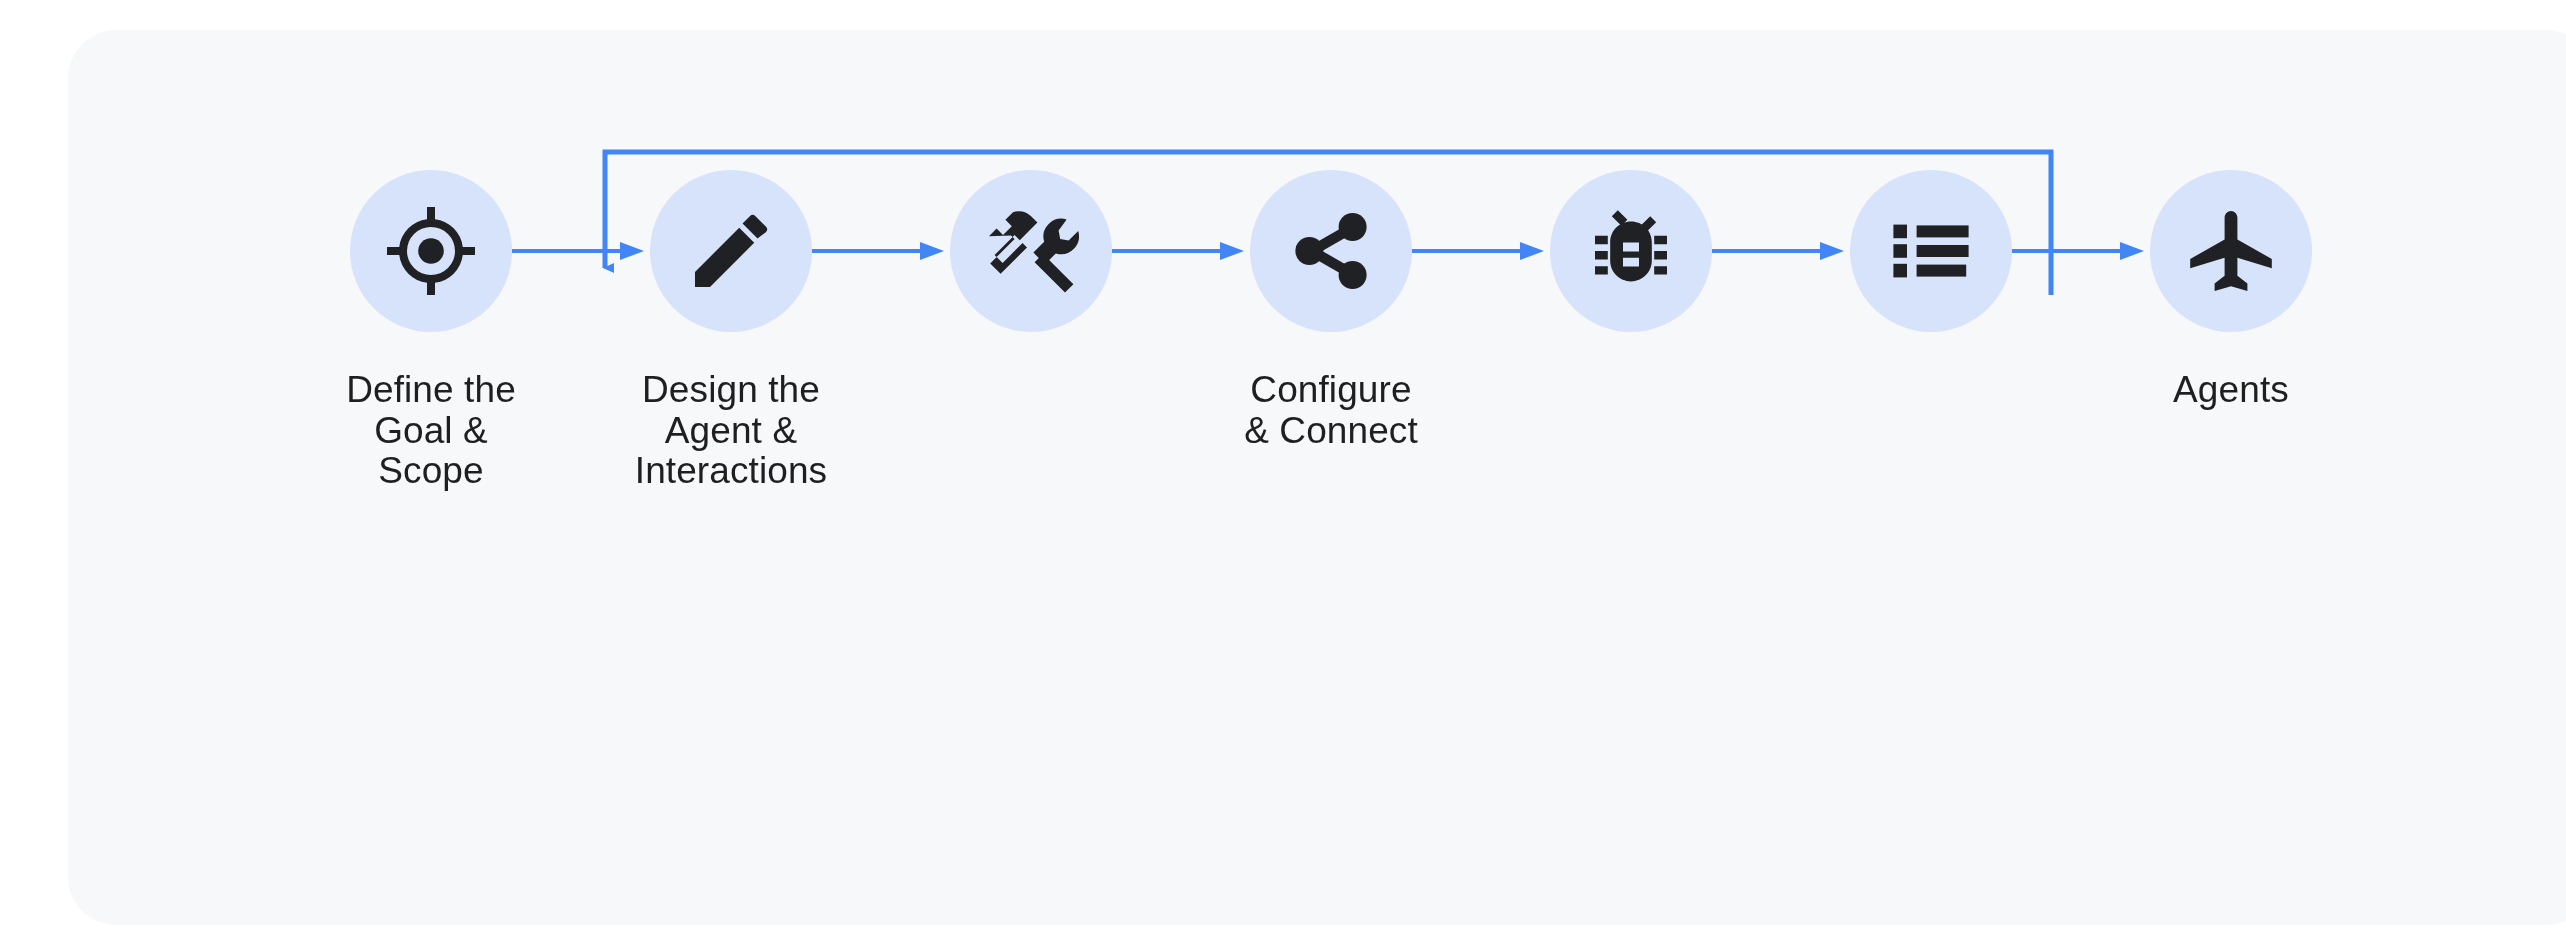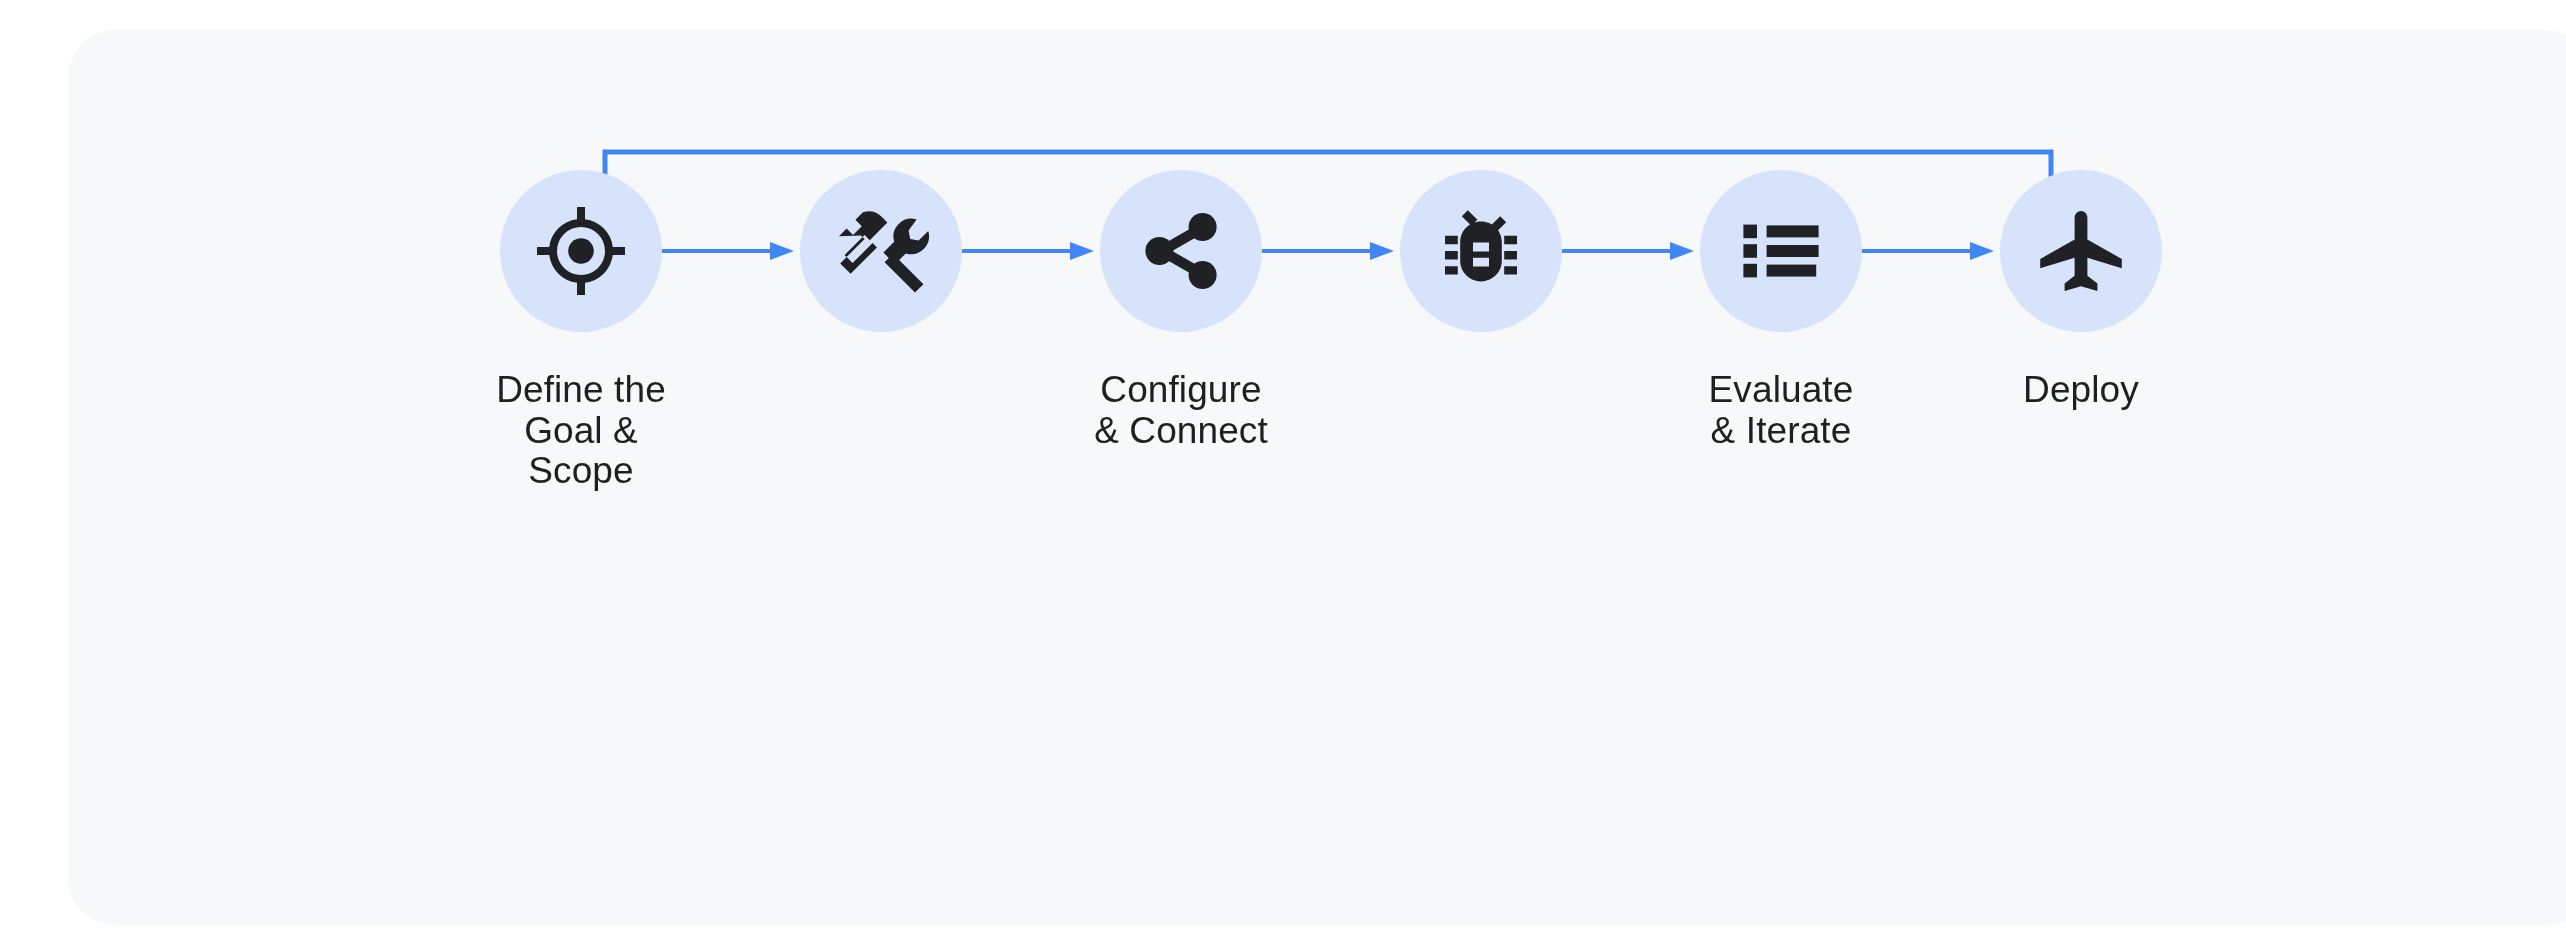--- a/index.html
+++ b/index.html
@@ -135,20 +135,34 @@
       </div>
       <div class="step-label">Define the
 Goal &amp;
 Scope</div>
       <svg class="connector" viewBox="0 0 138 26" xmlns="http://www.w3.org/2000/svg">
         <line x1="0" y1="13" x2="110" y2="13" stroke="#4285f4" stroke-width="4"></line>
         <path d="M108,4 L132,13 L108,22 Z" fill="#4285f4"></path>
       </svg>
     </div>
 
+    <div class="step">
+      <div class="bubble">
+        <svg viewBox="0 0 24 24" aria-hidden="true">
+          <path class="icon-fill" d="M3 17.25V21h3.75L17.81 9.94l-3.75-3.75L3 17.25Zm17.71-9.96a1 1 0 0 0 0-1.41l-2.59-2.59a1 1 0 0 0-1.41 0l-1.83 1.83 3.75 3.75 2.08-1.58Z"></path>
+        </svg>
+      </div>
+      <div class="step-label">Design the
+Agent &amp;
+Interactions</div>
+      <svg class="connector" viewBox="0 0 138 26" xmlns="http://www.w3.org/2000/svg">
+        <line x1="0" y1="13" x2="110" y2="13" stroke="#4285f4" stroke-width="4"></line>
+        <path d="M108,4 L132,13 L108,22 Z" fill="#4285f4"></path>
+      </svg>
+    </div>
 
     <div class="step">
       <div class="bubble">
         <svg viewBox="0 0 24 24" aria-hidden="true">
           <path class="icon-fill" d="M1.5 8.3 3.4 6.4 5 8l2.2-2.2-1.6-1.6L7.5 2.3a4.6 4.6 0 0 1 4.6 1.1l1.5 1.5-4.4 4.4-1.3-1.3-5 5 2 2 5-5 1.1 1.1-6.6 6.6-2.6-2.6 6.1-6.1-.9-.9L1.5 8.3Z"></path>
           <path class="icon-fill" d="M20.9 4.1a4.5 4.5 0 0 0-5.6 5.6l-2.7 2.7 2.9 2.9 2.7-2.7a4.5 4.5 0 0 0 5.6-5.6l-2.4 2.4-2.1-.4-.4-2.1 2-2.8Z"></path>
           <path class="icon-fill" d="M12.9 14.8l2.9 2.9 4.7 4.7 2.1-2.1-4.7-4.7-2.9-2.9-2.1 2.1Z"></path>
         </svg>
       </div>
       <svg class="connector" viewBox="0 0 138 26" xmlns="http://www.w3.org/2000/svg">
@@ -193,32 +207,30 @@
       <div class="bubble">
         <svg viewBox="0 0 24 24" aria-hidden="true">
           <rect class="icon-fill" x="2.6" y="5.4" width="3.4" height="3.4"></rect>
           <rect class="icon-fill" x="2.6" y="10.3" width="3.4" height="3.4"></rect>
           <rect class="icon-fill" x="2.6" y="15.2" width="3.4" height="3.4"></rect>
           <rect class="icon-fill" x="8.4" y="5.6" width="13" height="3"></rect>
           <rect class="icon-fill" x="8.4" y="10.5" width="13" height="3"></rect>
           <rect class="icon-fill" x="8.4" y="15.4" width="12.4" height="3"></rect>
         </svg>
       </div>
-      <div class="step-label">Evaluate
-&amp; Iterate</div>
       <svg class="connector" viewBox="0 0 138 26" xmlns="http://www.w3.org/2000/svg">
         <line x1="0" y1="13" x2="110" y2="13" stroke="#4285f4" stroke-width="4"></line>
         <path d="M108,4 L132,13 L108,22 Z" fill="#4285f4"></path>
       </svg>
     </div>
 
     <div class="step">
       <div class="bubble">
         <svg viewBox="0 0 24 24" aria-hidden="true">
           <path class="icon-fill" d="M12 2c-.9 0-1.6.8-1.6 1.7v5.4L1.8 14v2.3l8.6-2.6v4.5l-2.5 1.9V22l4.1-1.2 4.1 1.2v-1.9l-2.5-1.9v-4.5l8.6 2.6V14l-8.6-4.9V3.7C13.6 2.8 12.9 2 12 2Z"></path>
         </svg>
       </div>
-      <div class="step-label">Deploy</div>
+      <div class="step-label">Agents</div>
 
     </div>
 
   </div>
 </div>
 
 </body></html>

